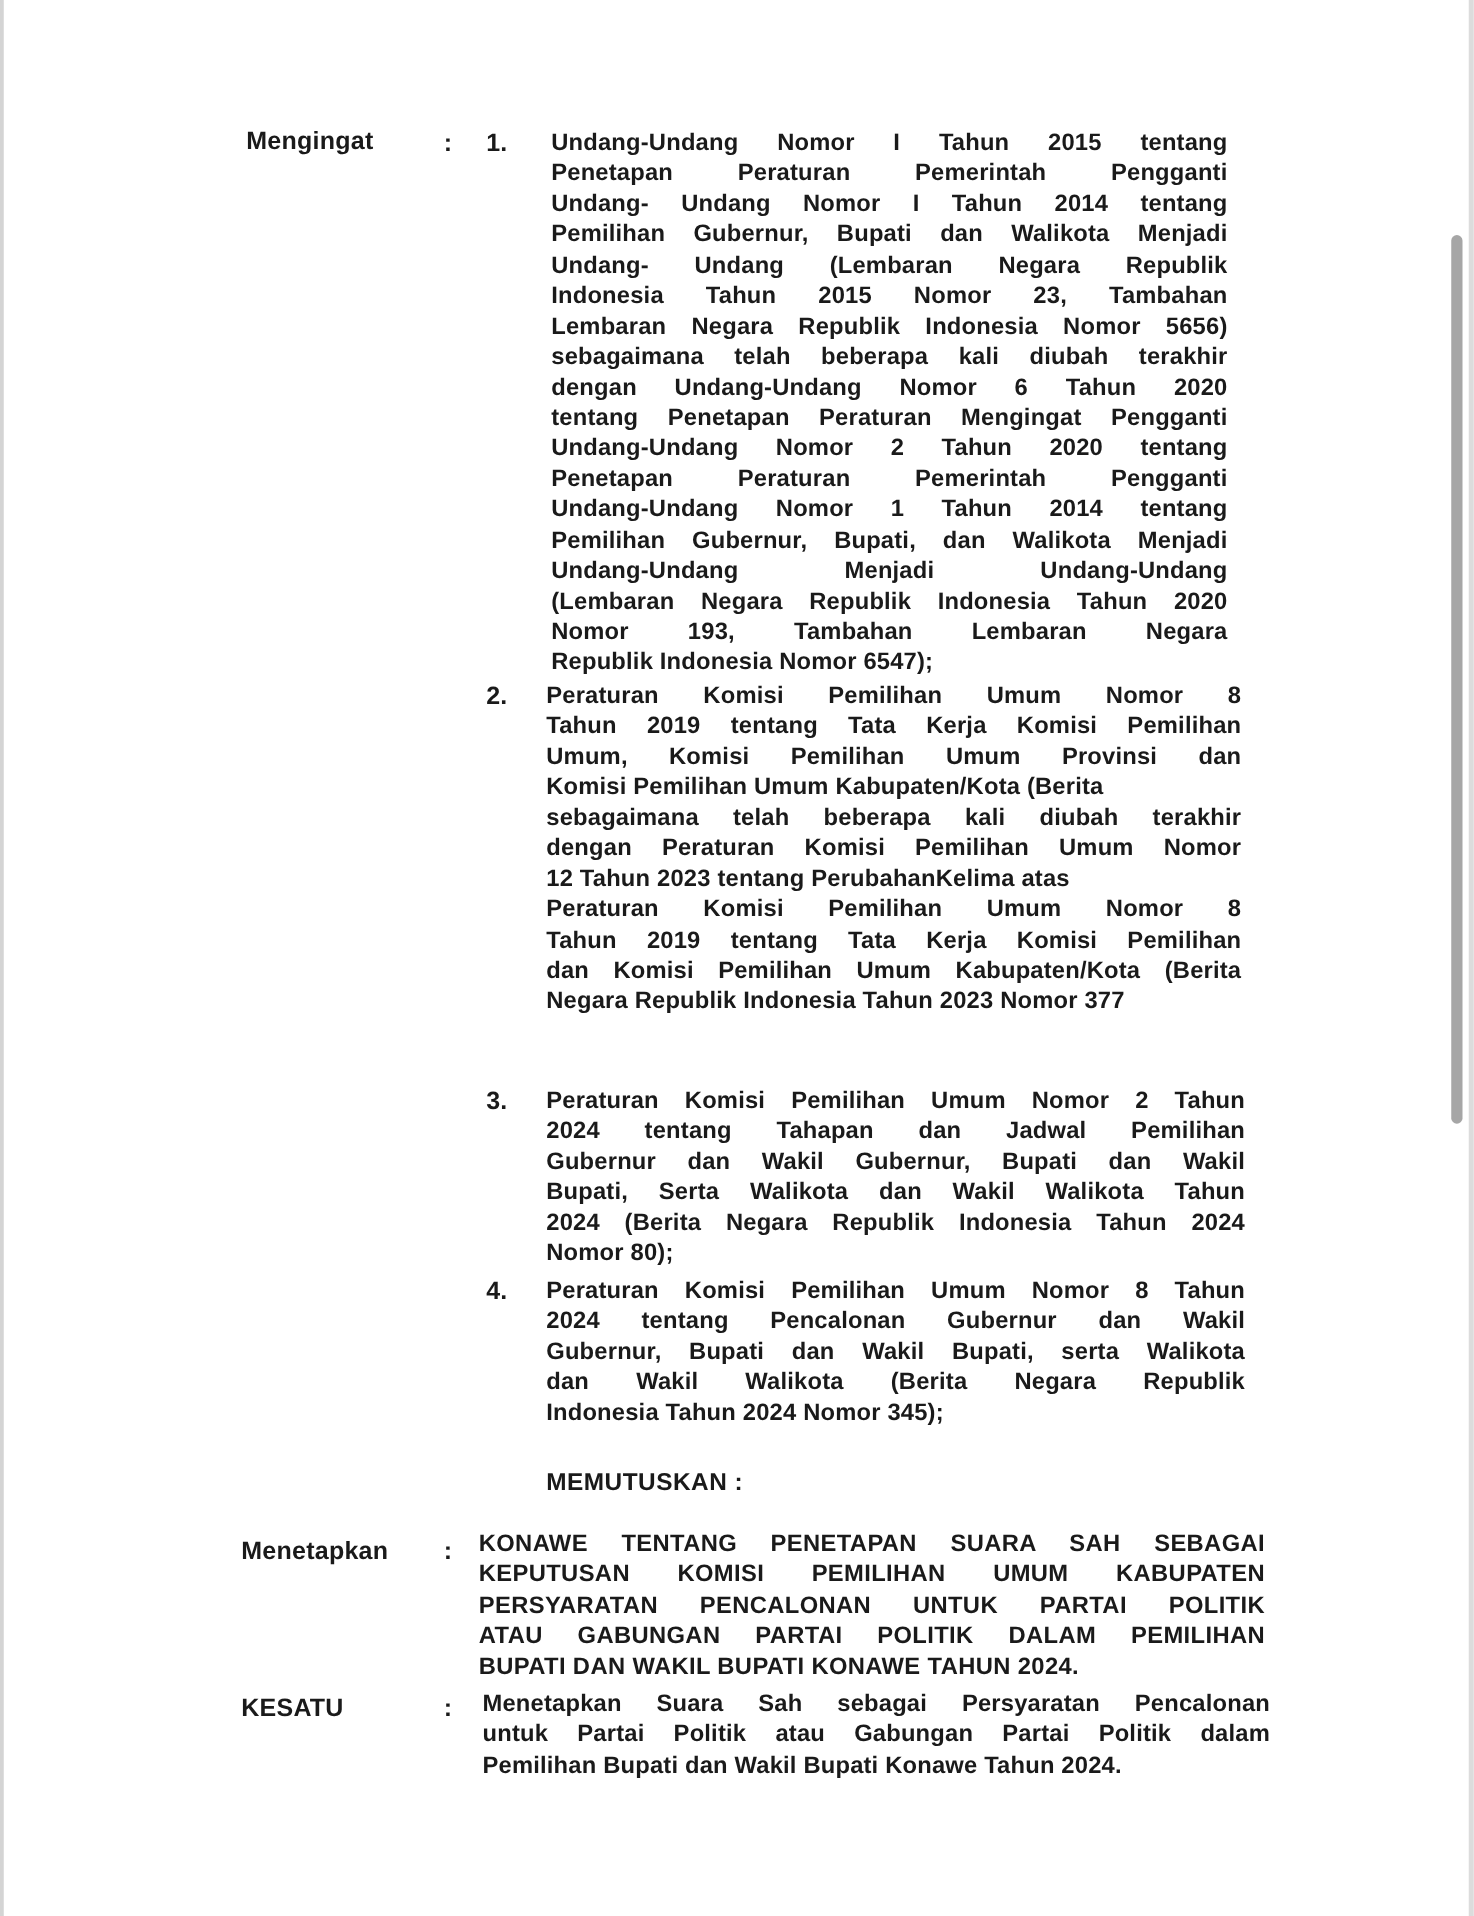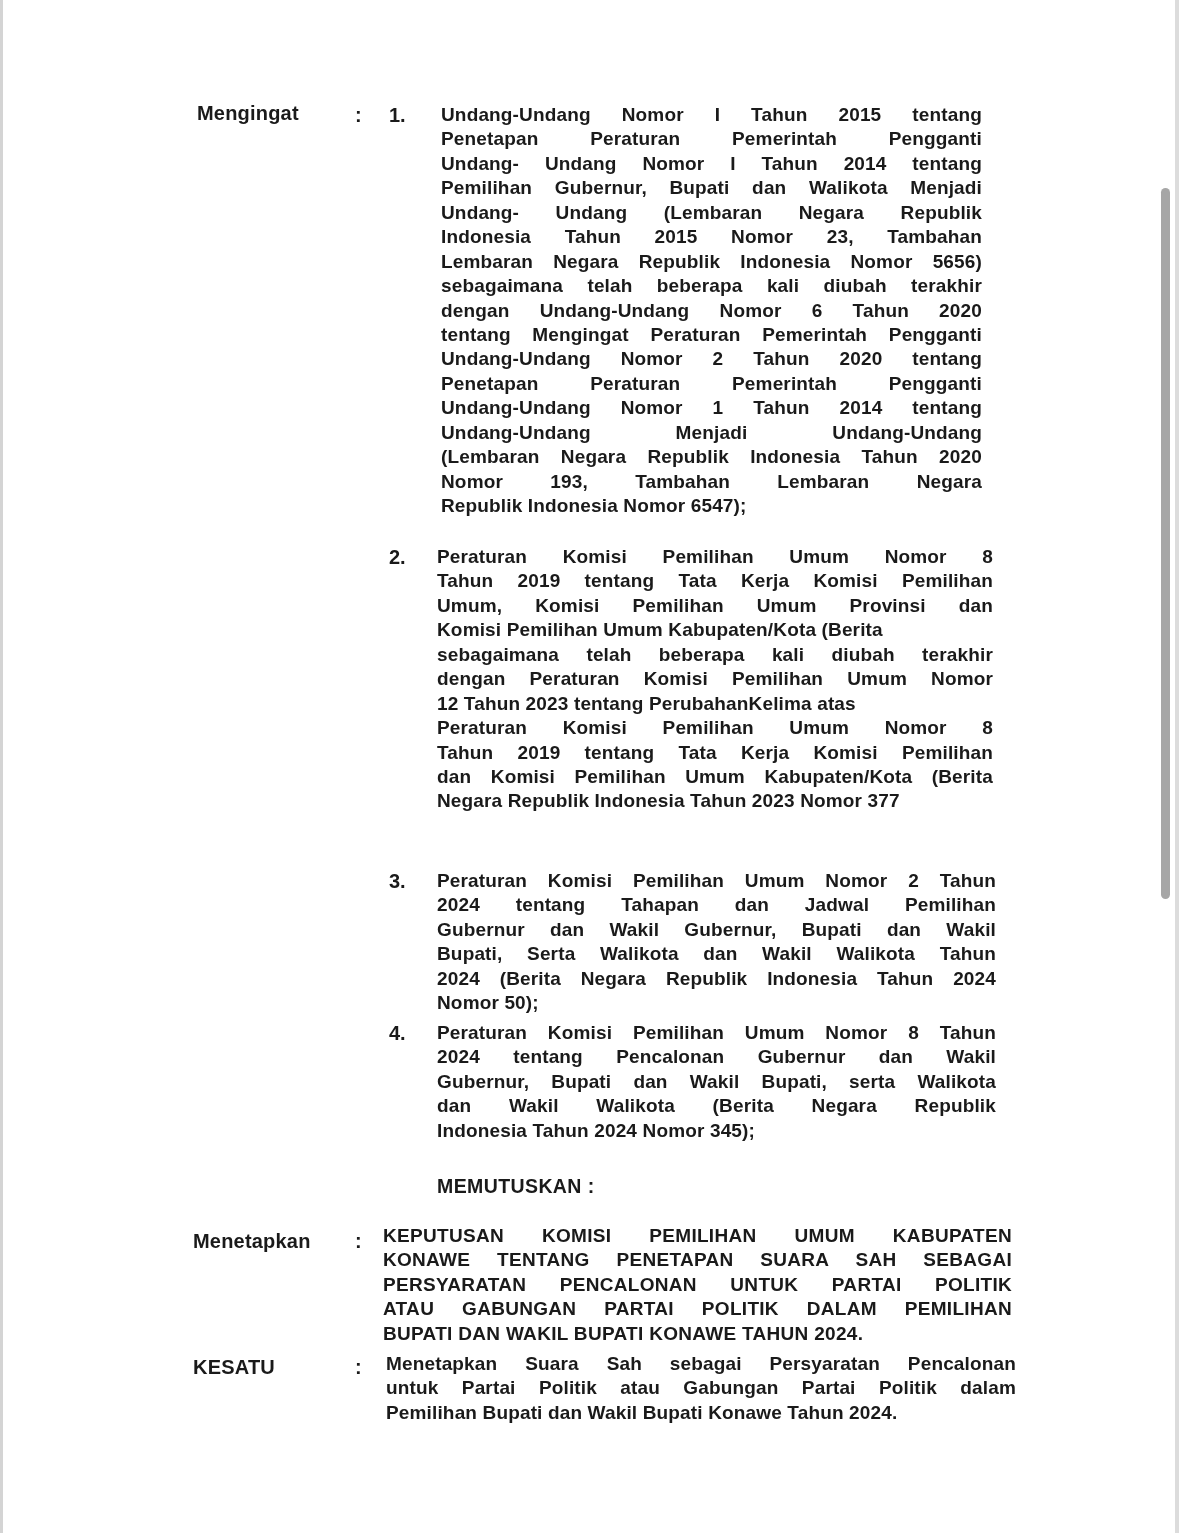--- a/index.html
+++ b/index.html
@@ -103,24 +103,25 @@
   <div class="item-text" id="item-0" style="left:441px; top:103px; width:541px;">
       <span class="line" style="width: 541px; white-space: nowrap; display: block; word-spacing: 23.4375px;">Undang-Undang Nomor I Tahun 2015 tentang</span>
       <span class="line" style="width: 541px; white-space: nowrap; display: block; word-spacing: 42.8802px;">Penetapan Peraturan Pemerintah Pengganti</span>
       <span class="line" style="width: 541px; white-space: nowrap; display: block; word-spacing: 18.6016px;">Undang- Undang Nomor I Tahun 2014 tentang</span>
       <span class="line" style="width: 541px; white-space: nowrap; display: block; word-spacing: 14.8375px;">Pemilihan Gubernur, Bupati dan Walikota Menjadi</span>
       <span class="line" style="width: 541px; white-space: nowrap; display: block; word-spacing: 28.3828px;">Undang- Undang (Lembaran Negara Republik</span>
       <span class="line" style="width: 541px; white-space: nowrap; display: block; word-spacing: 26.1219px;">Indonesia Tahun 2015 Nomor 23, Tambahan</span>
       <span class="line" style="width: 541px; white-space: nowrap; display: block; word-spacing: 12.325px;">Lembaran Negara Republik Indonesia Nomor 5656)</span>
       <span class="line" style="width: 541px; white-space: nowrap; display: block; word-spacing: 16.6219px;">sebagaimana telah beberapa kali diubah terakhir</span>
       <span class="line" style="width: 541px; white-space: nowrap; display: block; word-spacing: 22.5969px;">dengan Undang-Undang Nomor 6 Tahun 2020</span>
-      <span class="line" style="width: 541px; white-space: nowrap; display: block; word-spacing: 12.9023px;">tentang Mengingat Peraturan Pemerintah Pengganti</span>
+      <span class="line" style="width: 541px; white-space: nowrap; display: block; word-spacing: 12.9023px;">tentang Penetapan Peraturan Mengingat Pengganti</span>
       <span class="line" style="width: 541px; white-space: nowrap; display: block; word-spacing: 22.35px;">Undang-Undang Nomor 2 Tahun 2020 tentang</span>
       <span class="line" style="width: 541px; white-space: nowrap; display: block; word-spacing: 42.8802px;">Penetapan Peraturan Pemerintah Pengganti</span>
       <span class="line" style="width: 541px; white-space: nowrap; display: block; word-spacing: 22.35px;">Undang-Undang Nomor 1 Tahun 2014 tentang</span>
+      <span class="line" style="width: 541px; white-space: nowrap; display: block; word-spacing: 13.725px;">Pemilihan Gubernur, Bupati, dan Walikota Menjadi</span>
       <span class="line" style="width: 541px; white-space: nowrap; display: block; word-spacing: 74.5156px;">Undang-Undang Menjadi Undang-Undang</span>
       <span class="line" style="width: 541px; white-space: nowrap; display: block; word-spacing: 13.4844px;">(Lembaran Negara Republik Indonesia Tahun 2020</span>
       <span class="line" style="width: 541px; white-space: nowrap; display: block; word-spacing: 39.4766px;">Nomor 193, Tambahan Lembaran Negara</span>
       <span class="line last" style="width: 541px;">Republik Indonesia Nomor 6547);</span>
     </div>
 
   <div class="num" style="left:389px; top:545px;">2.</div>
   <div class="item-text" id="item-1" style="left:437px; top:545px; width:556px;">
       <span class="line" style="width: 556px; white-space: nowrap; display: block; word-spacing: 28.1094px;">Peraturan Komisi Pemilihan Umum Nomor 8</span>
       <span class="line" style="width: 556px; white-space: nowrap; display: block; word-spacing: 16.8672px;">Tahun 2019 tentang Tata Kerja Komisi Pemilihan</span>
@@ -135,39 +136,39 @@
       <span class="line last" style="width: 556px;">Negara Republik Indonesia Tahun 2023 Nomor 377</span>
     </div>
 
   <div class="num" style="left:389px; top:869px;">3.</div>
   <div class="item-text" id="item-2" style="left:437px; top:869px; width:559px;">
       <span class="line" style="width: 559px; white-space: nowrap; display: block; word-spacing: 13.3646px;">Peraturan Komisi Pemilihan Umum Nomor 2 Tahun</span>
       <span class="line" style="width: 559px; white-space: nowrap; display: block; word-spacing: 28.2844px;">2024 tentang Tahapan dan Jadwal Pemilihan</span>
       <span class="line" style="width: 559px; white-space: nowrap; display: block; word-spacing: 17.8854px;">Gubernur dan Wakil Gubernur, Bupati dan Wakil</span>
       <span class="line" style="width: 559px; white-space: nowrap; display: block; word-spacing: 17.2917px;">Bupati, Serta Walikota dan Wakil Walikota Tahun</span>
       <span class="line" style="width: 559px; white-space: nowrap; display: block; word-spacing: 12.349px;">2024 (Berita Negara Republik Indonesia Tahun 2024</span>
-      <span class="line last" style="width: 559px;">Nomor 50);</span>
+      <span class="line last" style="width: 559px;">Nomor 80);</span>
     </div>
 
   <div class="num" style="left:389px; top:1021px;">4.</div>
   <div class="item-text" id="item-3" style="left:437px; top:1021px; width:559px;">
       <span class="line" style="width: 559px; white-space: nowrap; display: block; word-spacing: 13.3646px;">Peraturan Komisi Pemilihan Umum Nomor 8 Tahun</span>
       <span class="line" style="width: 559px; white-space: nowrap; display: block; word-spacing: 25.7312px;">2024 tentang Pencalonan Gubernur dan Wakil</span>
       <span class="line" style="width: 559px; white-space: nowrap; display: block; word-spacing: 14.7109px;">Gubernur, Bupati dan Wakil Bupati, serta Walikota</span>
       <span class="line" style="width: 559px; white-space: nowrap; display: block; word-spacing: 30.2094px;">dan Wakil Walikota (Berita Negara Republik</span>
       <span class="line last" style="width: 559px;">Indonesia Tahun 2024 Nomor 345);</span>
     </div>
 
   <div class="heading" style="left:437px; top:1174px;">MEMUTUSKAN :</div>
 
   <div class="label" style="left:193px; top:1229px;">Menetapkan</div>
   <div class="colon" style="left:355px; top:1229px;">:</div>
   <div class="caps-text item-text" id="menetapkan-text" style="left:383px; top:1224px; width:629px;">
+      <span class="line" style="width: 629px; white-space: nowrap; display: block; word-spacing: 21.2375px;">KONAWE TENTANG PENETAPAN SUARA SAH SEBAGAI</span>
       <span class="line" style="width: 629px; white-space: nowrap; display: block; word-spacing: 32.4336px;">KEPUTUSAN KOMISI PEMILIHAN UMUM KABUPATEN</span>
-      <span class="line" style="width: 629px; white-space: nowrap; display: block; word-spacing: 21.2375px;">KONAWE TENTANG PENETAPAN SUARA SAH SEBAGAI</span>
       <span class="line" style="width: 629px; white-space: nowrap; display: block; word-spacing: 27.8828px;">PERSYARATAN PENCALONAN UNTUK PARTAI POLITIK</span>
       <span class="line" style="width: 629px; white-space: nowrap; display: block; word-spacing: 22.325px;">ATAU GABUNGAN PARTAI POLITIK DALAM PEMILIHAN</span>
       <span class="line last" style="width: 629px;">BUPATI DAN WAKIL BUPATI KONAWE TAHUN 2024.</span>
     </div>
 
   <div class="label" style="left:193px; top:1355px;">KESATU</div>
   <div class="colon" style="left:355px; top:1355px;">:</div>
   <div class="item-text" id="kesatu-text" style="left:386px; top:1352px; width:630px;">
       <span class="line" style="width: 630px; white-space: nowrap; display: block; word-spacing: 19.775px;">Menetapkan Suara Sah sebagai Persyaratan Pencalonan</span>
       <span class="line" style="width: 630px; white-space: nowrap; display: block; word-spacing: 16.067px;">untuk Partai Politik atau Gabungan Partai Politik dalam</span>

